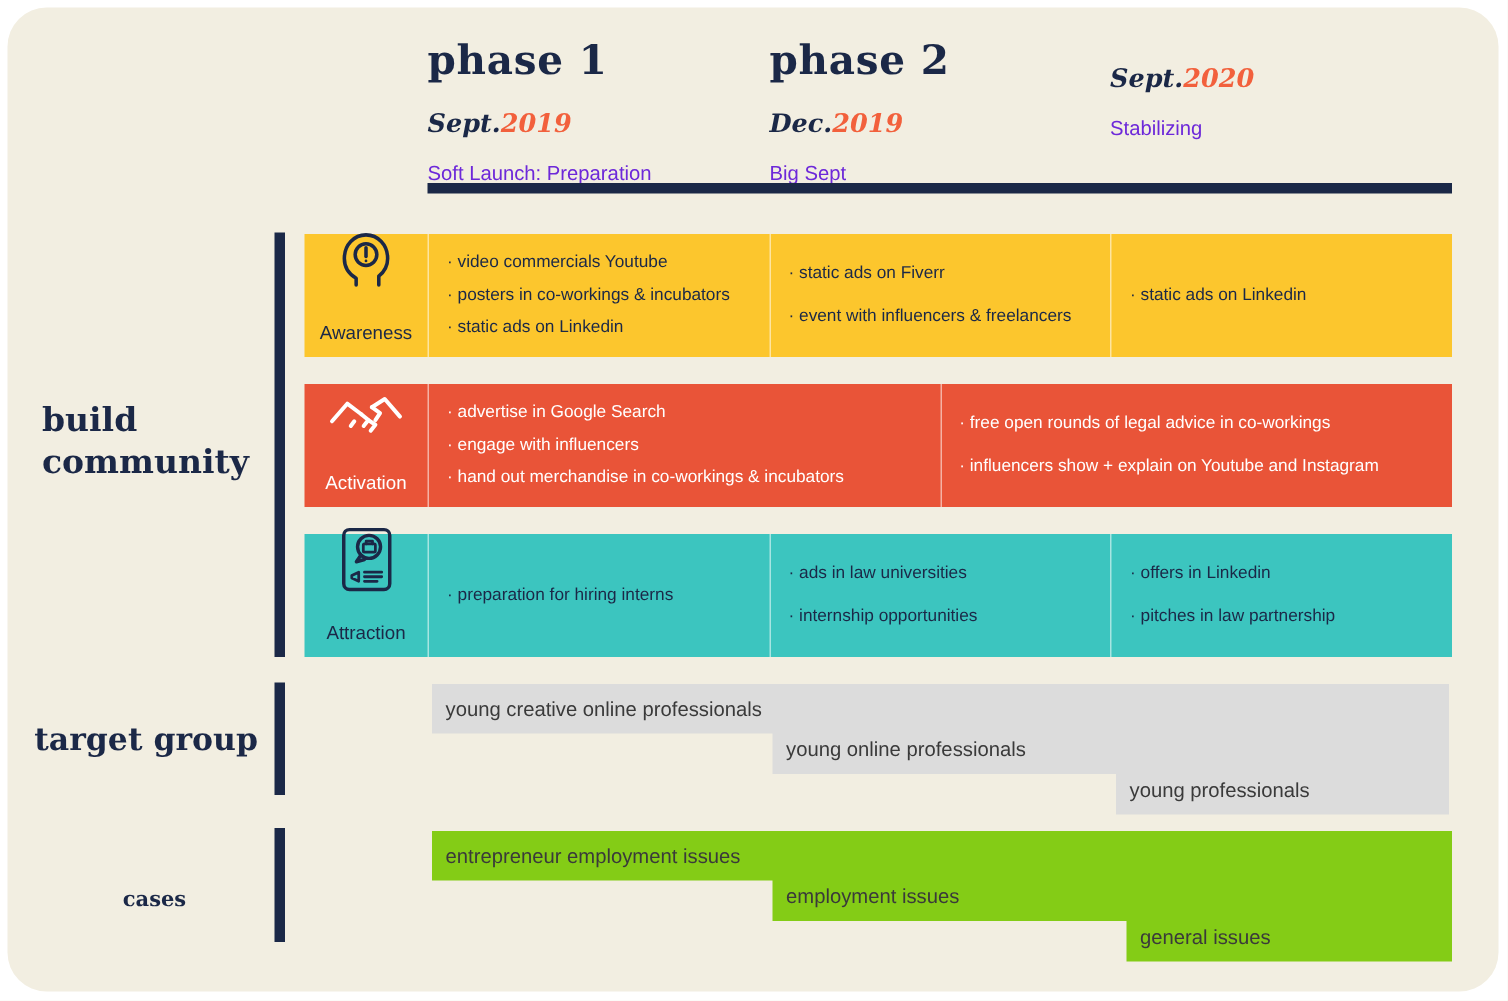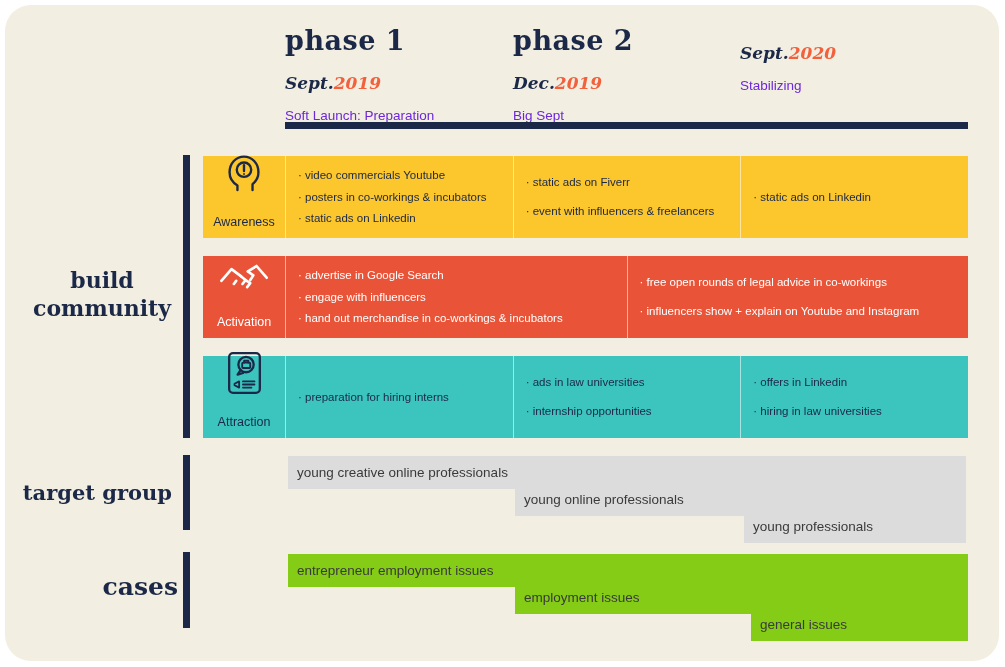--- a/index.html
+++ b/index.html
@@ -11,23 +11,23 @@
   .phase-col.p1{left:285px}.phase-col.p2{left:513px}.phase-col.p3{left:740px}
   .phase-title{font-family:"DejaVu Serif",serif;font-weight:bold;font-size:27px;color:#1b2847;letter-spacing:.5px;line-height:30px;}
   .phase-date{font-family:"DejaVu Serif",serif;font-weight:bold;font-size:17px;margin-top:17px;line-height:20px;font-style:italic;}
   .date-prefix{color:#1b2847}
   .date-year{color:#f2603c}
   .phase-sub{font-size:13.5px;color:#6d28d9;margin-top:15px;}
   .timeline-bar{position:absolute;left:285px;top:122px;width:683px;height:7px;background:#1b2847;}
 
   
   .section-label{position:absolute;font-family:"DejaVu Serif",serif;font-weight:bold;color:#1b2847;}
-  .lbl-build{left:28px;top:266px;width:148px;font-size:22px;line-height:28px;text-align:center;white-space:pre-line;}
+  .lbl-build{left:28px;top:266px;width:148px;font-size:22px;line-height:28px;text-align:left;white-space:pre-line;}
   .lbl-target{left:22px;top:480px;width:150px;font-size:21px;text-align:right;}
-  .lbl-cases{left:28px;top:572px;width:150px;font-size:25px;text-align:right;}
+  .lbl-cases{left:28px;top:592px;width:150px;font-size:14px;text-align:center;}
   .vbar{position:absolute;left:183px;width:7px;background:#1b2847;}
   .vbar.b1{top:155px;height:283px}
   .vbar.b2{top:455px;height:75px}
   .vbar.b3{top:552px;height:76px}
 
   
   .act-row{position:absolute;left:203px;width:765px;height:82px;display:flex;}
   .row-awareness{top:156px;background:#fcc62d;color:#1b2847;}
   .row-activation{top:256px;background:#e95438;color:#ffffff;}
   .row-attraction{top:356px;background:#3cc5bf;color:#1b2847;}
@@ -146,21 +146,21 @@
   </div>
   <div class="content-col">
     <div class="bullet">· preparation for hiring interns</div>
   </div>
   <div class="content-col">
     <div class="bullet">· ads in law universities</div>
     <div class="bullet">· internship opportunities</div>
   </div>
   <div class="content-col">
     <div class="bullet">· offers in Linkedin</div>
-    <div class="bullet">· hiring in law universities</div>
+    <div class="bullet">· pitches in law partnership</div>
   </div>
 </div>
 
 <div class="gbar tbar tg1">young creative online professionals</div>
 <div class="gbar tbar tg2">young online professionals</div>
 <div class="gbar tbar tg3">young professionals</div>
 
 <div class="gbar cbar cs1">entrepreneur employment issues</div>
 <div class="gbar cbar cs2">employment issues</div>
 <div class="gbar cbar cs3">general issues</div>

